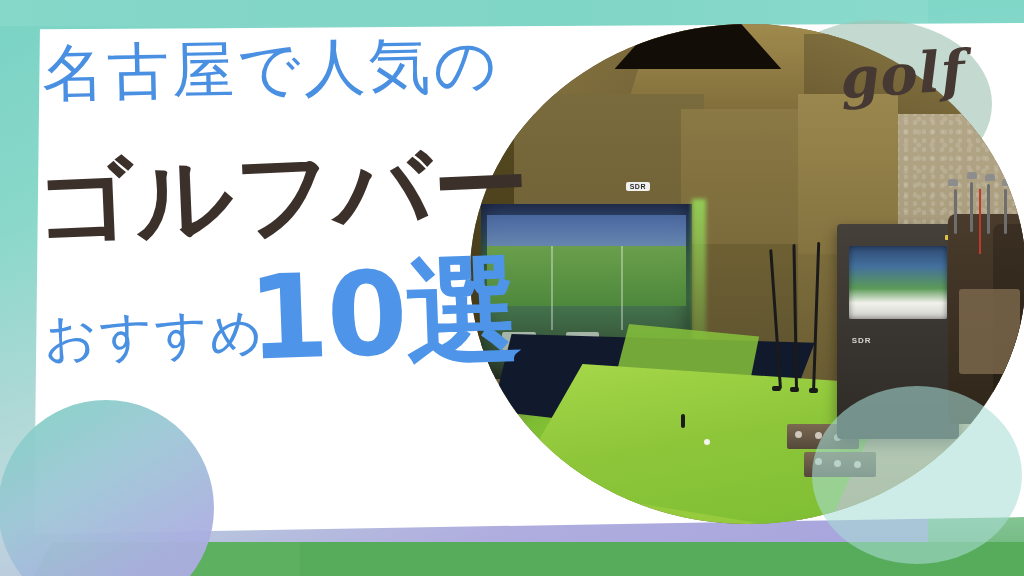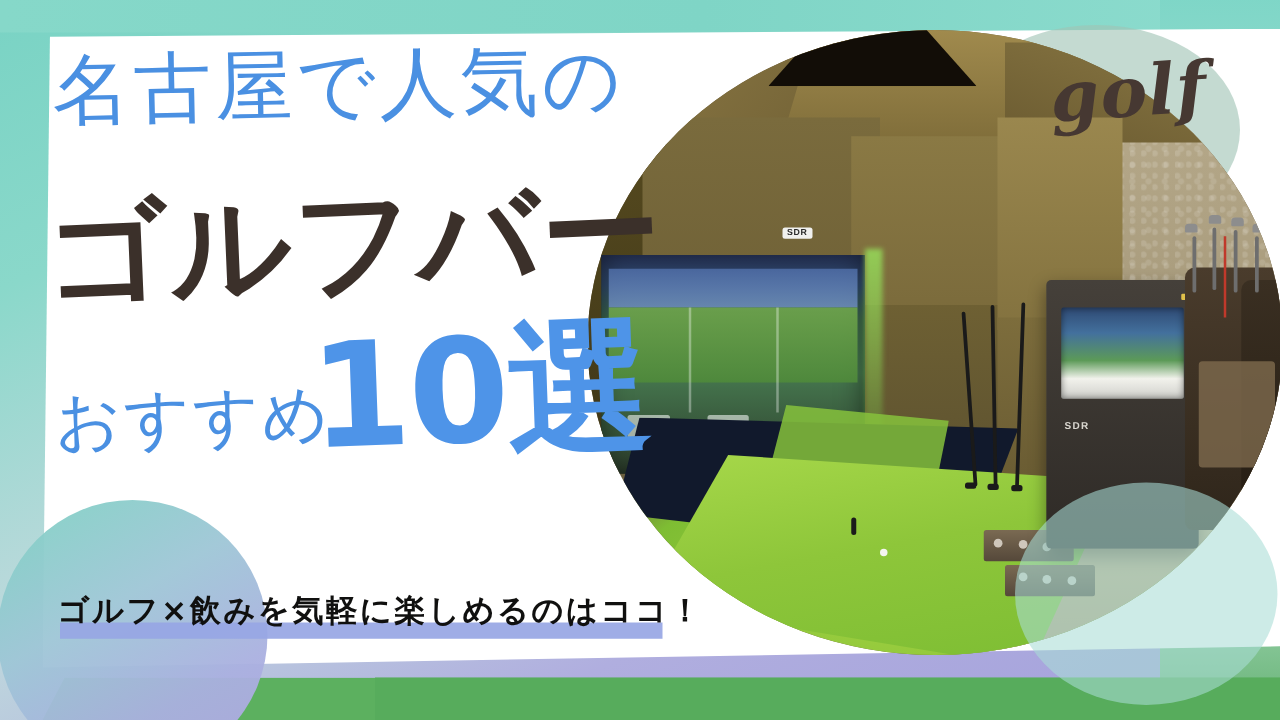--- a/index.html
+++ b/index.html
@@ -296,18 +296,14 @@
 
   <div class="blob-teal-br"></div>
   <div class="blob-grad-bl"></div>
 
   <div class="t-sub">名古屋で人気の</div>
   <div class="t-main">ゴルフバー</div>
   <div class="t-osusume">おすすめ</div>
   <div class="t-count">10選</div>
   <div class="t-golf">golf</div>
 
-  <div class="t-tag-wrap">
-    <div class="t-tag-hl"></div>
-    <div class="t-tag">ゴルフ×飲みを気軽に楽しめるのはココ！</div>
-  </div>
 
 </div>
 
 </body></html>

